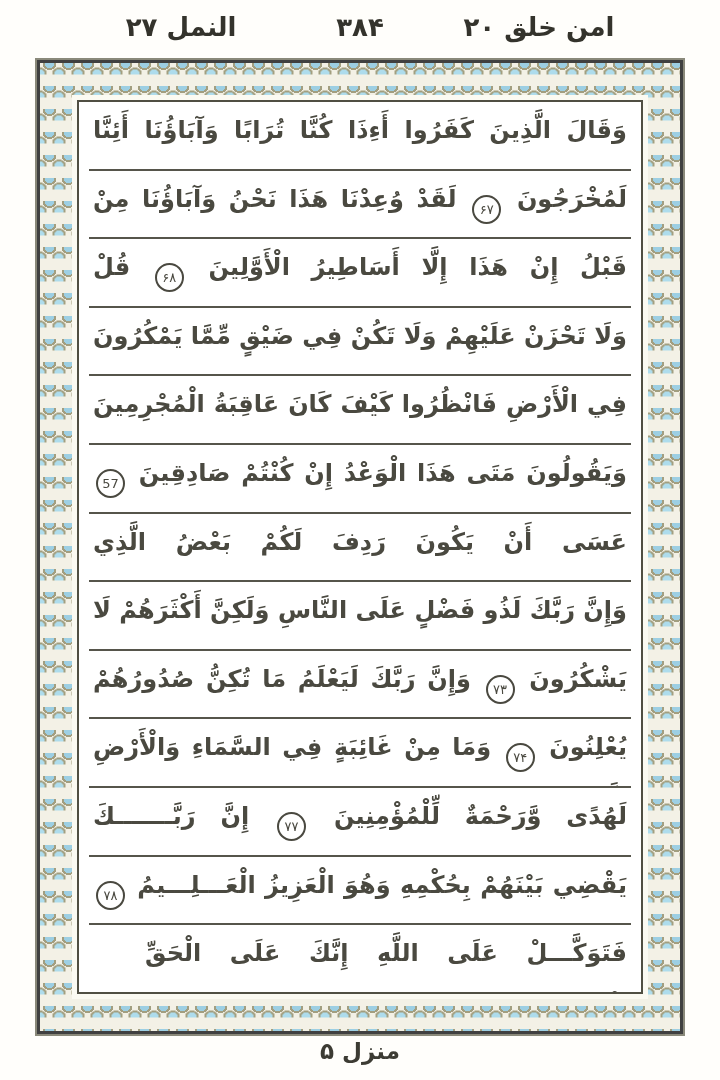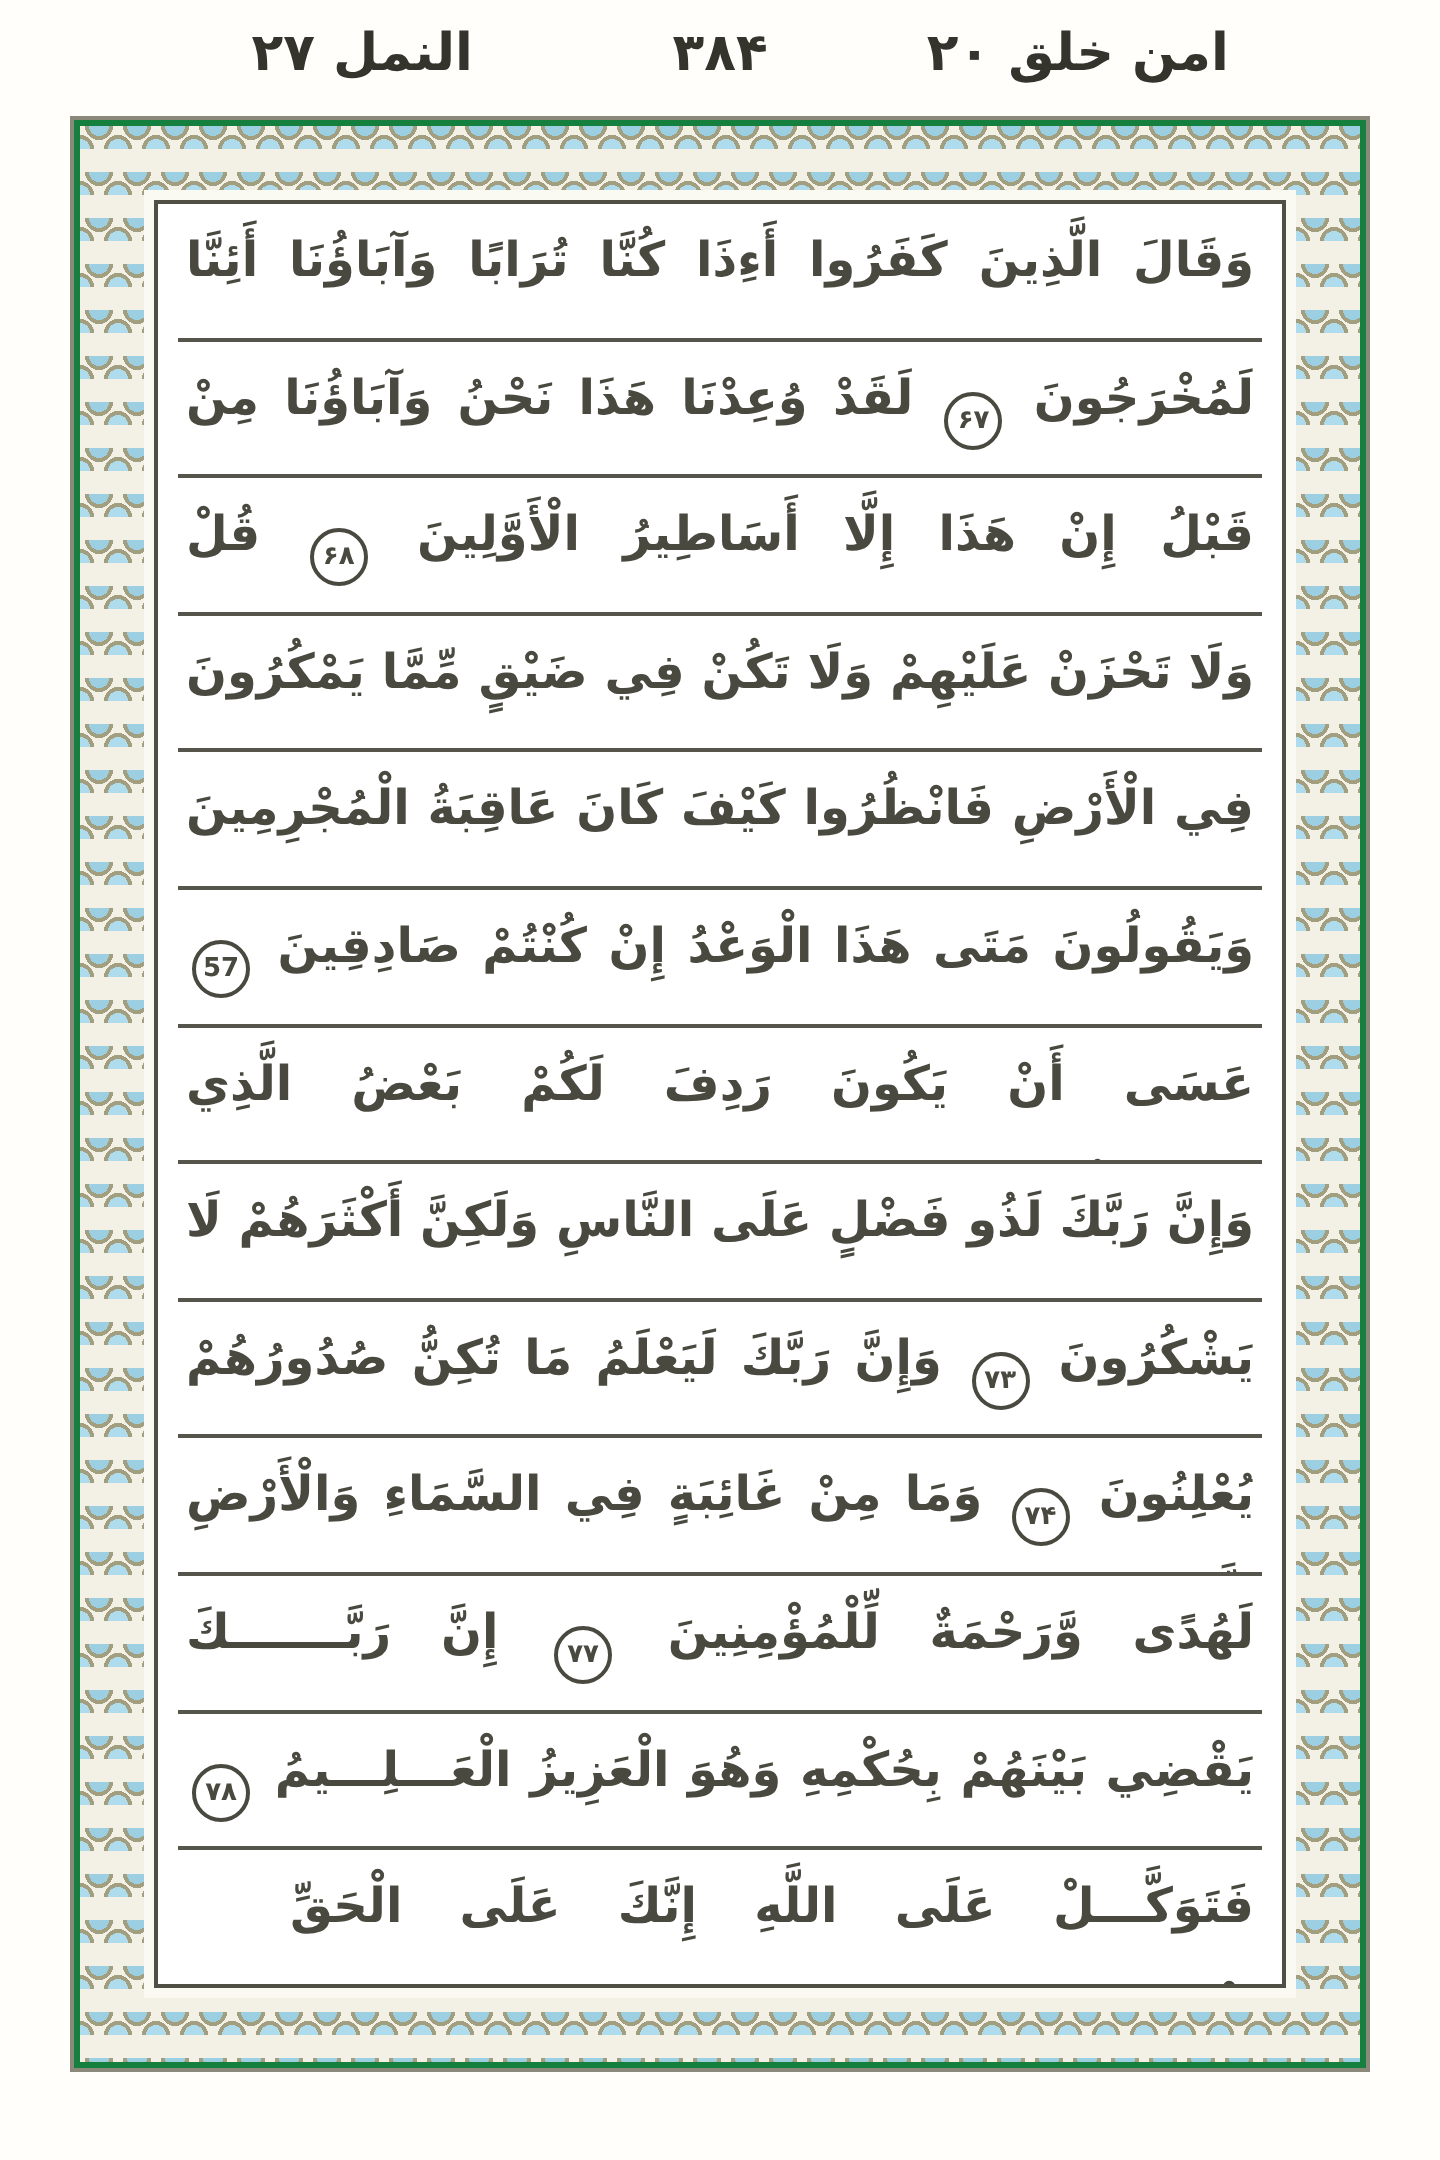--- a/index.html
+++ b/index.html
@@ -27,21 +27,21 @@
   }
   .header .juz   { text-align: center; font-size: 26px; }
   .header .pgnum { font-size: 26px; letter-spacing: 2px; }
   .header .surah { text-align: center; font-size: 26px; }
 
   
   .frame {
     position: absolute; left: 35px; top: 58px;
     width: 650px; height: 978px;
     border: 2px solid #8a897a;
-    background: #15803d;
+    background: #404040;
     padding: 3px;
   }
   .ornament {
     width: 100%; height: 100%;
     padding: 37px;
     background-color: #f3f1e6;
     background-image:
       radial-gradient(circle at 50% 0%,   #9dcfe3 0 5px, rgba(158,154,122,0.95) 5px 7px, rgba(0,0,0,0) 7px),
       radial-gradient(circle at 50% 100%, #aedcec 0 5px, rgba(158,154,122,0.95) 5px 7px, rgba(0,0,0,0) 7px);
     background-size: 19px 23px;
@@ -69,21 +69,21 @@
     overflow: hidden;
     padding: 0 4px;
   }
   .line:last-child { border-bottom: none; padding-left: 56px; }
 
   .vmark {
     display: inline-block;
     width: 29px; height: 29px; line-height: 26px;
     border: 2px solid #4a4940; border-radius: 50%;
     text-align: center; text-align-last: center;
-    font-size: 13px; font-weight: bold;
+    font-size: 13px; font-weight: normal;
     vertical-align: -7px;
     margin: 0 3px;
     background: #ffffff;
   }
 
   
   .footer {
     position: absolute; top: 1038px; left: 0; width: 100%;
     text-align: center;
     font-size: 23px; font-weight: bold; color: #3c3b33;
@@ -114,14 +114,17 @@
           <div class="line"><span>وَإِنَّ رَبَّكَ لَذُو فَضْلٍ عَلَى النَّاسِ وَلَكِنَّ أَكْثَرَهُمْ لَا</span> </div>
           <div class="line"><span>يَشْكُرُونَ</span> <span class="vmark">۷۳</span> <span>وَإِنَّ رَبَّكَ لَيَعْلَمُ مَا تُكِنُّ صُدُورُهُمْ وَمَا</span> </div>
           <div class="line"><span>يُعْلِنُونَ</span> <span class="vmark">۷۴</span> <span>وَمَا مِنْ غَائِبَةٍ فِي السَّمَاءِ وَالْأَرْضِ إِلَّا فِي</span> </div>
           <div class="line"><span>لَهُدًى وَّرَحْمَةٌ لِّلْمُؤْمِنِينَ</span> <span class="vmark">۷۷</span> <span>إِنَّ رَبَّـــــــكَ</span> </div>
           <div class="line"><span>يَقْضِي بَيْنَهُمْ بِحُكْمِهِ وَهُوَ الْعَزِيزُ الْعَـــلِـــيمُ</span> <span class="vmark">۷۸</span> </div>
           <div class="line"><span>فَتَوَكَّـــلْ عَلَى اللَّهِ إِنَّكَ عَلَى الْحَقِّ الْمُبِـــينِ</span>  </div>
         </div>
     </div>
   </div>
 
+  <div class="footer">
+    <span>منزل ۵</span>
+  </div>
 
 </div>
 
 </body></html>

